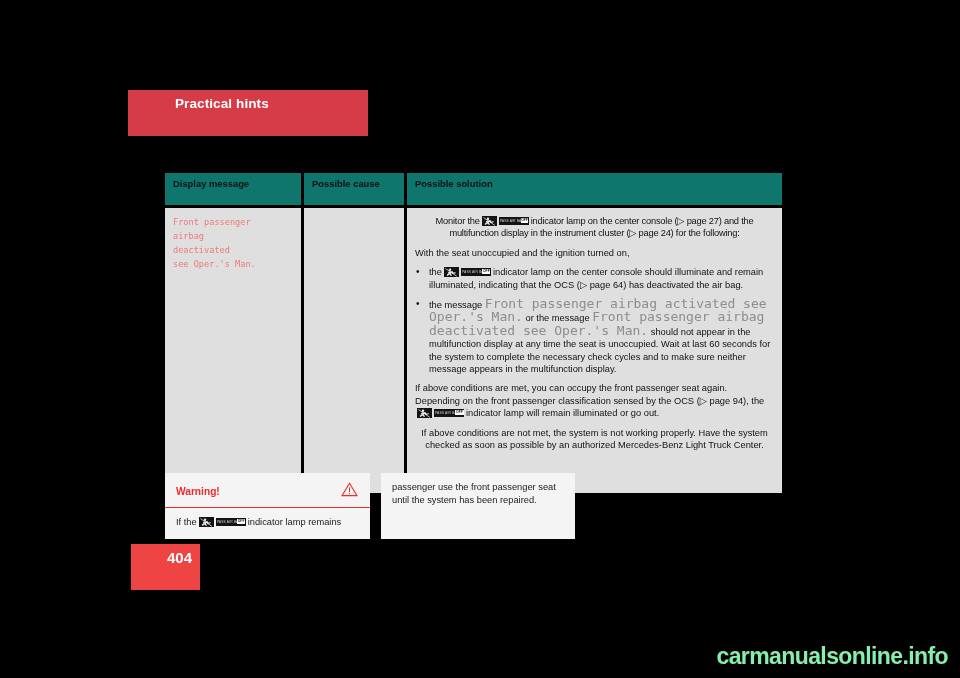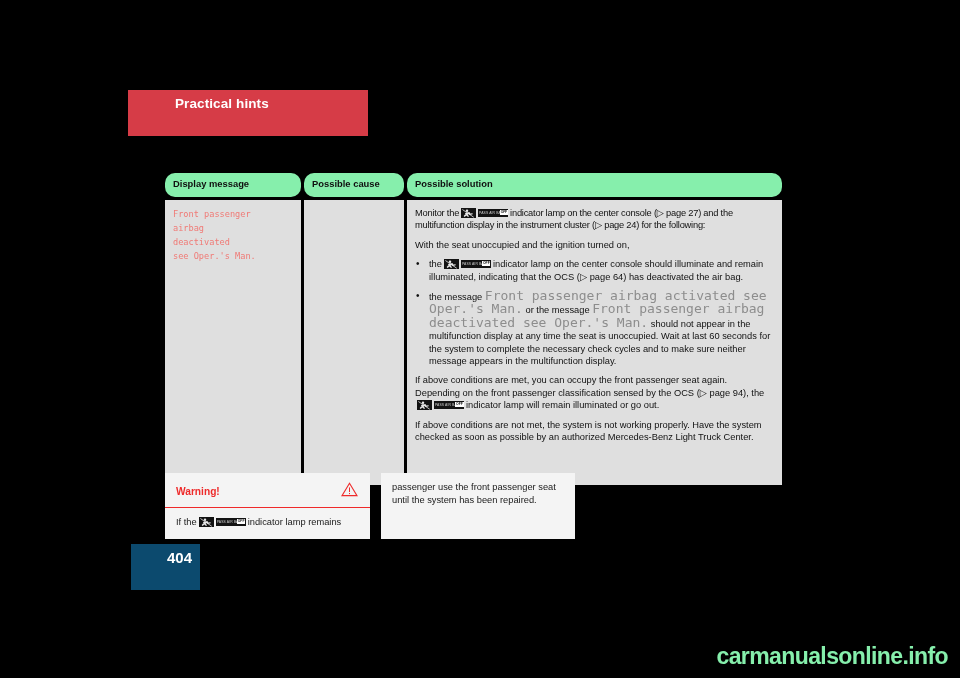--- a/index.html
+++ b/index.html
@@ -42,21 +42,21 @@
     letter-spacing: 0.1px;
   }
 
   
   #page-number-block {
     position: absolute;
     left: 131px;
     top: 544px;
     width: 69px;
     height: 46px;
-    background: #0c4a6e;
+    background: #ef4444;
   }
   #page-number {
     position: absolute;
     left: 0;
     right: 8px;
     top: 5px;
     text-align: right;
     font-size: 15px;
     font-weight: bold;
     color: #ffffff;
@@ -73,28 +73,27 @@
     display: flex;
     gap: 3px;
   }
   .trow + .trow { margin-top: 3px; }
 
   .col-a { width: 136px; flex: none; }
   .col-b { width: 100px; flex: none; }
   .col-c { flex: 1 1 auto; }
 
   .hdr-cell {
-    background: #86efac;
+    background: #0f766e;
     font-size: 9.4px;
     font-weight: bold;
     color: #101010;
     padding: 5px 7px 5px 8px;
     box-sizing: border-box;
-    height: 24px;
-    border-radius: 10px;
+    height: 32px;
   }
   .body-cell {
     background: #dfdfdf;
     box-sizing: border-box;
     padding: 7px 8px 8px 8px;
   }
   #cell-display-message { height: 285px; }
   #cell-possible-cause  { height: 285px; }
   #cell-possible-solution { height: 285px; }
 
@@ -112,22 +111,22 @@
     color: #8d8d8d;
   }
 
   
   .sol {
     font-size: 9.3px;
     line-height: 12.4px;
     color: #111;
   }
   .sol p { margin: 0 0 7px 0; }
-  .sol p:last-child { margin-bottom: 17px; }
-  .sol .tight { letter-spacing: -0.22px; }
+  .sol p:last-child { margin-bottom: 17px; text-align: center; }
+  .sol .tight { letter-spacing: -0.22px; text-align: center; }
   .sol ul {
     margin: 0 0 7px 0;
     padding: 0;
     list-style: none;
   }
   .sol li {
     position: relative;
     padding-left: 14px;
     margin-bottom: 7px;
   }

